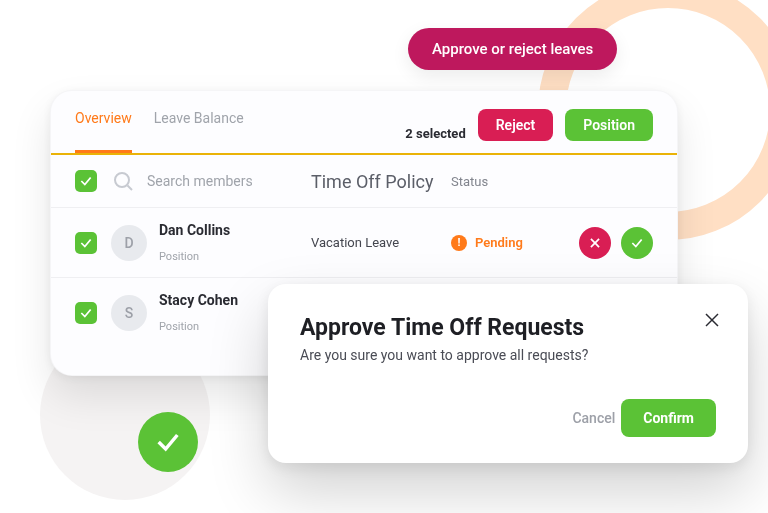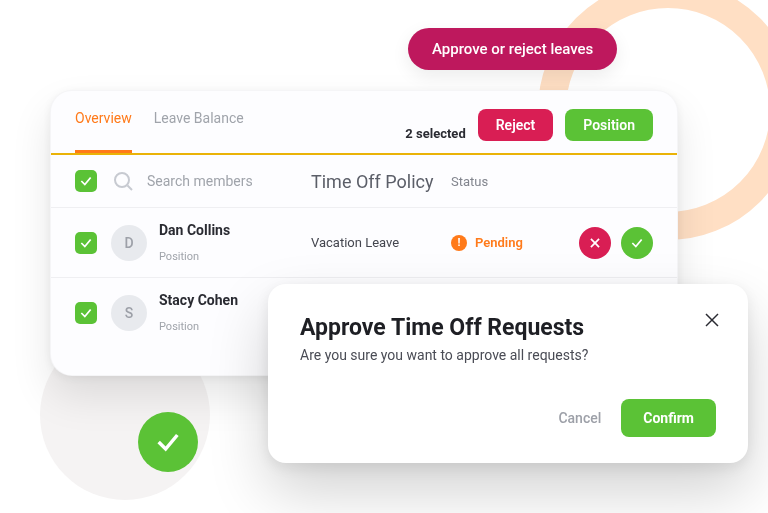--- a/index.html
+++ b/index.html
@@ -40,21 +40,21 @@
 .circle-btn{width:32px;height:32px;border-radius:50%;display:flex;align-items:center;justify-content:center;border:none;cursor:pointer}
 .circle-reject{background:#D91E54}
 .circle-approve{background:#5BC236}
 .circle-btn svg{width:14px;height:14px;stroke:#fff;stroke-width:3;fill:none}
 .row.last{padding-bottom:42px}
 .modal{position:absolute;top:284px;left:268px;width:480px;background:#fff;border-radius:18px;box-shadow:0 28px 60px rgba(0,0,0,0.18),0 4px 14px rgba(0,0,0,0.08);z-index:4;padding:30px 32px 26px 32px}
 .modal-title{font-size:23px;font-weight:700;color:#1E1F24}
 .modal-text{margin-top:6px;font-size:14px;color:#4A4C55}
 .modal-close{position:absolute;top:24px;right:24px;width:24px;height:24px;display:flex;align-items:center;justify-content:center;cursor:pointer;background:none;border:none}
 .modal-close svg{width:18px;height:18px;stroke:#2A2B32;stroke-width:2;fill:none}
-.modal-actions{display:flex;justify-content:flex-end;gap:20px;margin-top:36px;align-items:center}
+.modal-actions{display:flex;justify-content:flex-end;gap:6px;margin-top:36px;align-items:center}
 .btn-cancel{background:transparent;border:none;color:#9DA0A8;font-size:14px;font-weight:500;cursor:pointer}
 .btn-confirm{background:#5BC236;color:#fff;border:none;border-radius:8px;padding:11px 22px;font-size:14px;font-weight:700;cursor:pointer}
 .badge-circle{position:absolute;left:138px;top:412px;width:60px;height:60px;border-radius:50%;background:#5BC236;display:flex;align-items:center;justify-content:center;z-index:3}
 .badge-circle svg{width:28px;height:28px;stroke:#fff;stroke-width:3;fill:none}
 ::placeholder{color:#A0A4AB}
 </style>
 </head>
 <body>
 
 <div class="deco-ring"></div>

